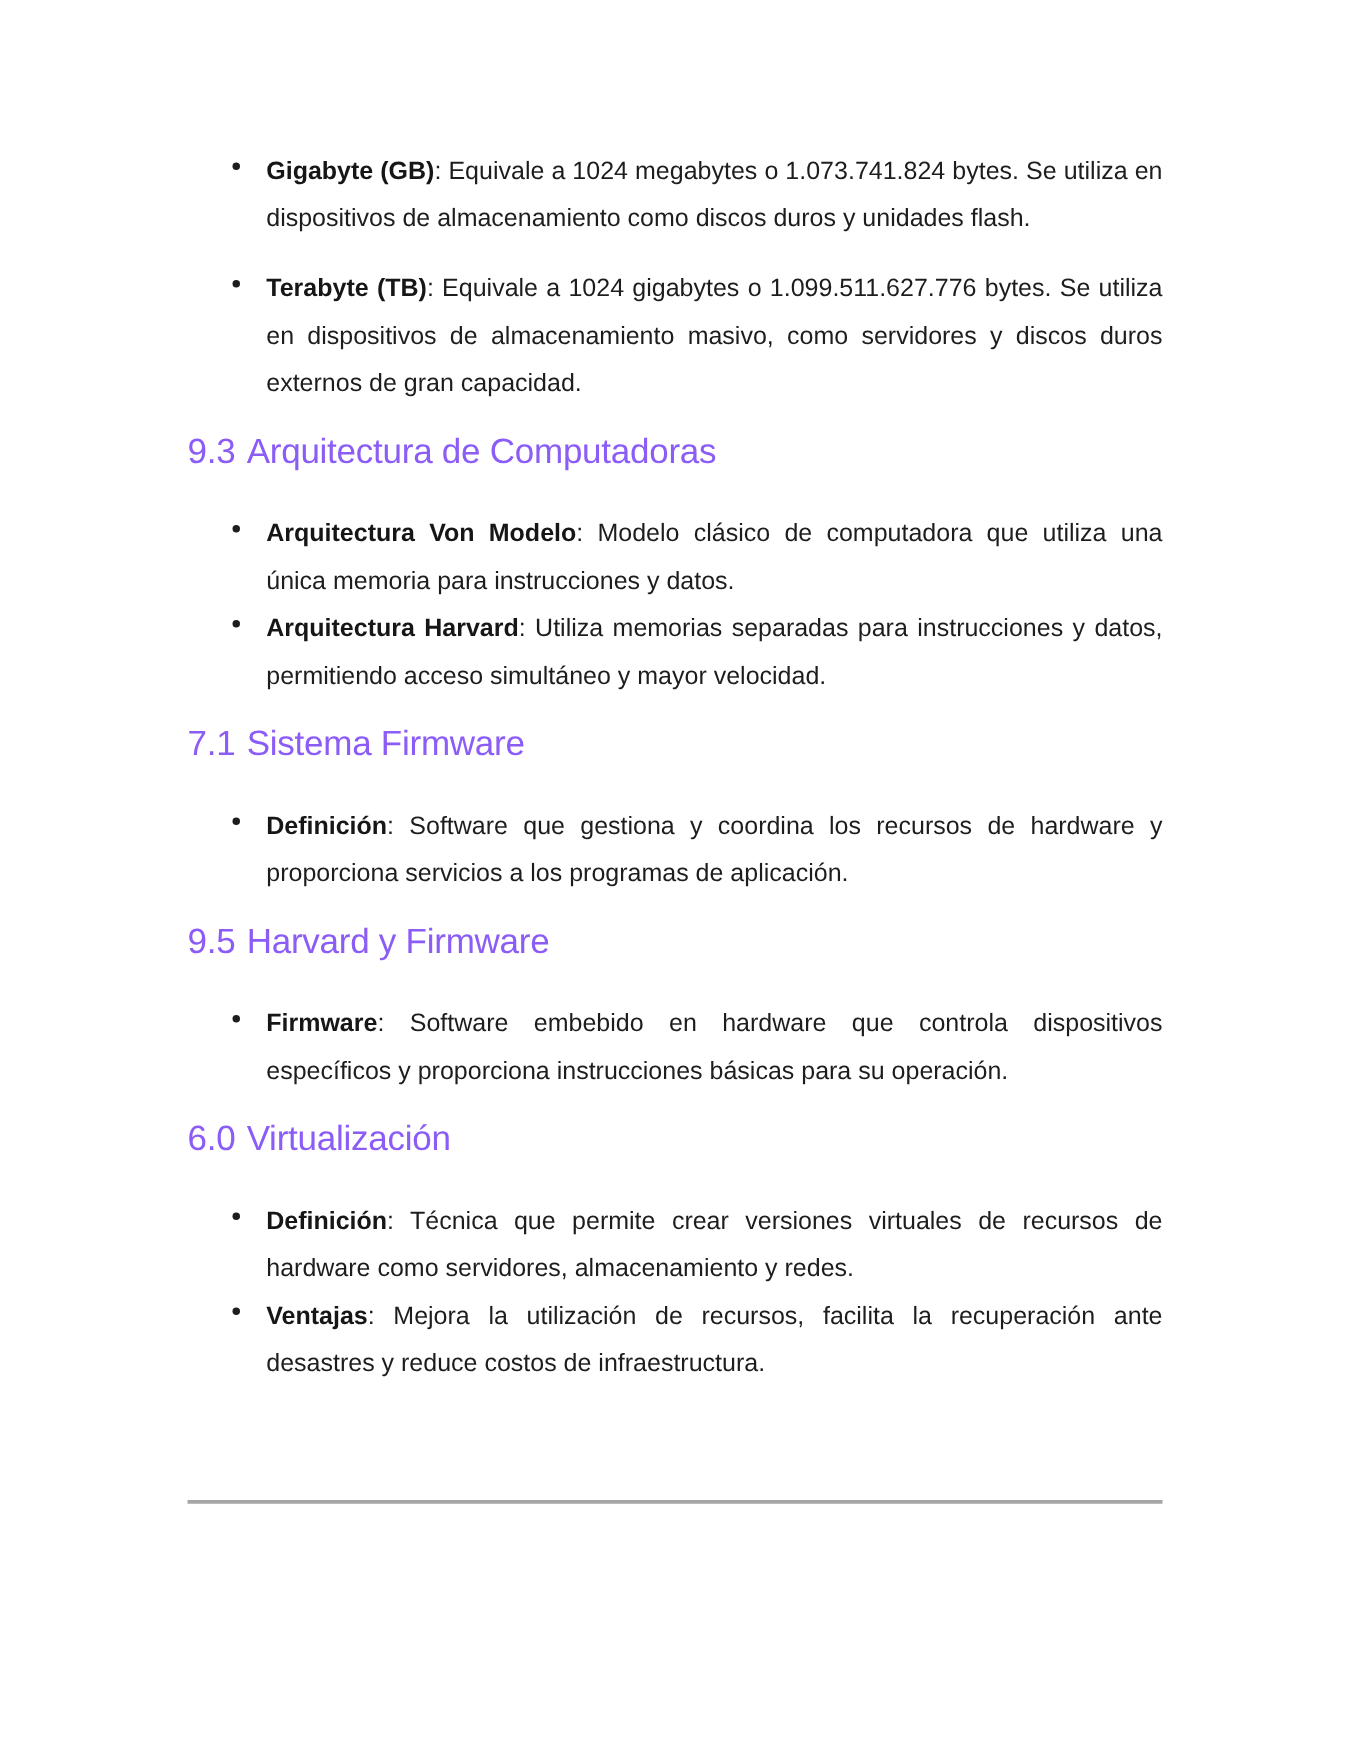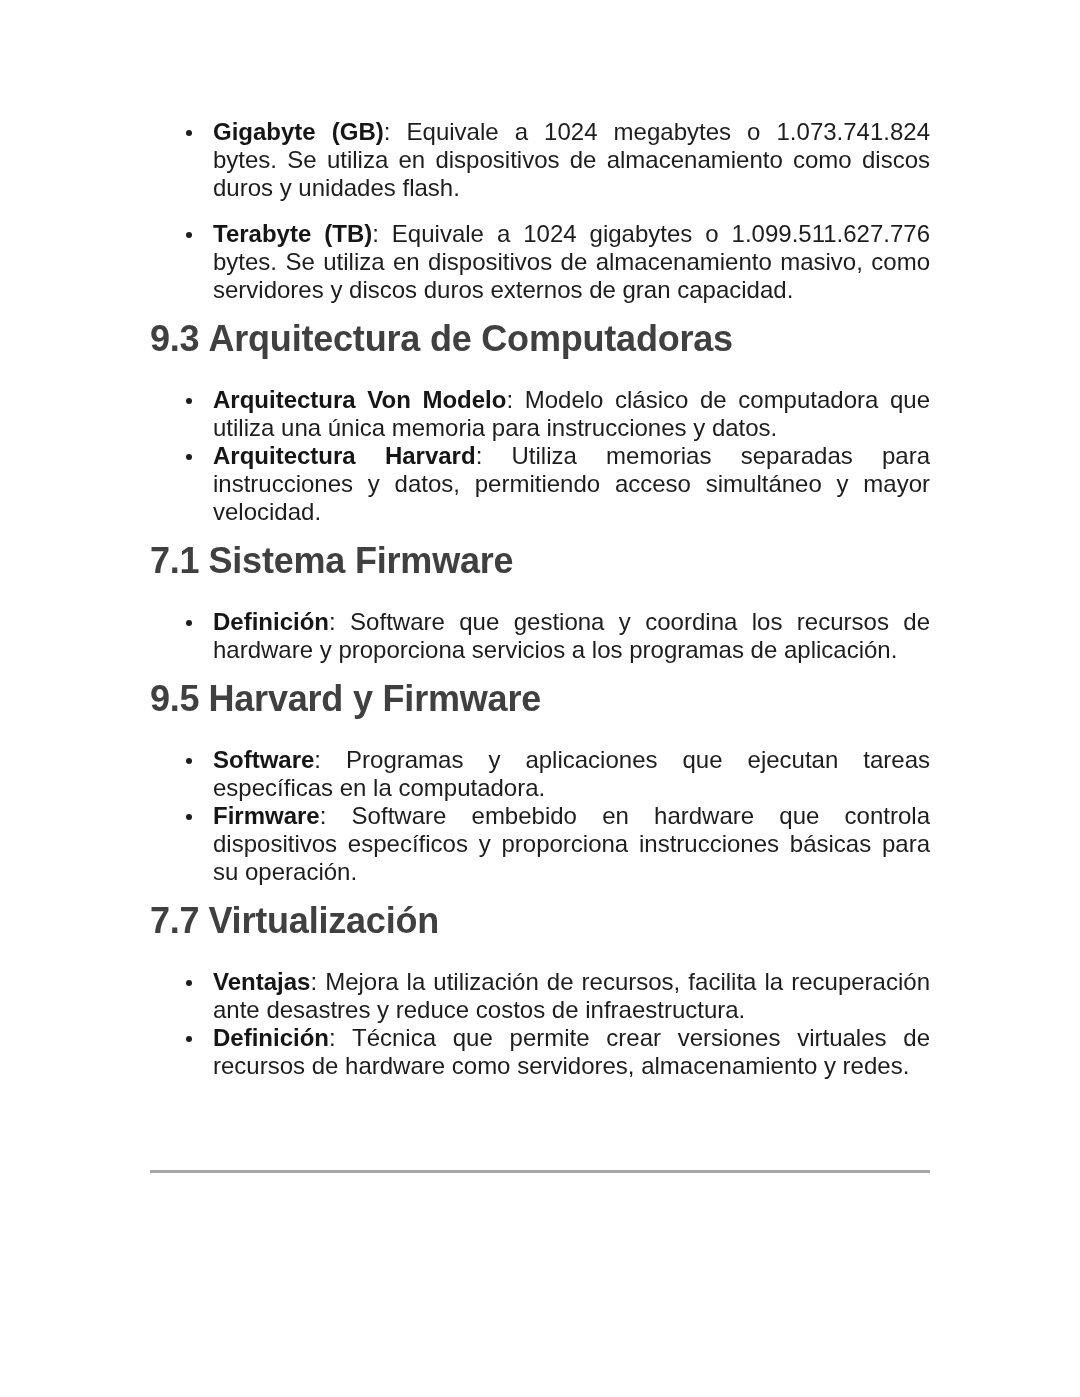--- a/index.html
+++ b/index.html
@@ -21,44 +21,44 @@
     padding: 118px 150px 0 150px;
     background: #ffffff;
   }
   ul.doc-list {
     margin: 0;
     padding: 0 0 0 63px;
     list-style: none;
   }
   ul.doc-list li {
     position: relative;
-    font-size: 24px;
-    line-height: 28px;
+    font-size: 20px;
+    line-height: 38px;
     text-align: justify;
     color: #1d1d1d;
   }
   ul.doc-list li::before {
     content: "";
     position: absolute;
     left: -27px;
     top: 12px;
     width: 6px;
     height: 6px;
     border-radius: 50%;
     background: #1d1d1d;
   }
   ul.intro-list li { margin-bottom: 18px; }
   ul.intro-list li:last-child { margin-bottom: 0; }
   .term { font-weight: 700; color: #161616; }
   h2.section-heading {
     margin: 18px 0 30px 0;
-    font-size: 36px;
+    font-size: 28px;
     line-height: 34px;
-    font-weight: 700;
-    color: #404040;
+    font-weight: 400;
+    color: #8b5cf6;
     letter-spacing: -0.2px;
   }
   h2.section-heading .h-number {
     display: inline-block;
     margin-right: 9px;
   }
   .footer-divider {
     border: none;
     height: 3px;
     width: 100%;
@@ -82,25 +82,24 @@
     <li><span class="term">Arquitectura Harvard</span><span>: Utiliza memorias separadas para instrucciones y datos, permitiendo acceso simultáneo y mayor velocidad.</span></li>
   </ul>
 
   <h2 class="section-heading"><span class="h-number">7.1</span><span>Sistema Firmware</span></h2>
   <ul class="doc-list">
     <li><span class="term">Definición</span><span>: Software que gestiona y coordina los recursos de hardware y proporciona servicios a los programas de aplicación.</span></li>
   </ul>
 
   <h2 class="section-heading"><span class="h-number">9.5</span><span>Harvard y Firmware</span></h2>
   <ul class="doc-list">
-    <li><span class="term">Software</span><span>: Programas y aplicaciones que ejecutan tareas específicas en la computadora.</span></li>
     <li><span class="term">Firmware</span><span>: Software embebido en hardware que controla dispositivos específicos y proporciona instrucciones básicas para su operación.</span></li>
   </ul>
 
-  <h2 class="section-heading"><span class="h-number">7.7</span><span>Virtualización</span></h2>
+  <h2 class="section-heading"><span class="h-number">6.0</span><span>Virtualización</span></h2>
   <ul class="doc-list">
+    <li><span class="term">Definición</span><span>: Técnica que permite crear versiones virtuales de recursos de hardware como servidores, almacenamiento y redes.</span></li>
     <li><span class="term">Ventajas</span><span>: Mejora la utilización de recursos, facilita la recuperación ante desastres y reduce costos de infraestructura.</span></li>
-    <li><span class="term">Definición</span><span>: Técnica que permite crear versiones virtuales de recursos de hardware como servidores, almacenamiento y redes.</span></li>
   </ul>
 
   <hr class="footer-divider">
 
 </div>
 
 </body></html>

